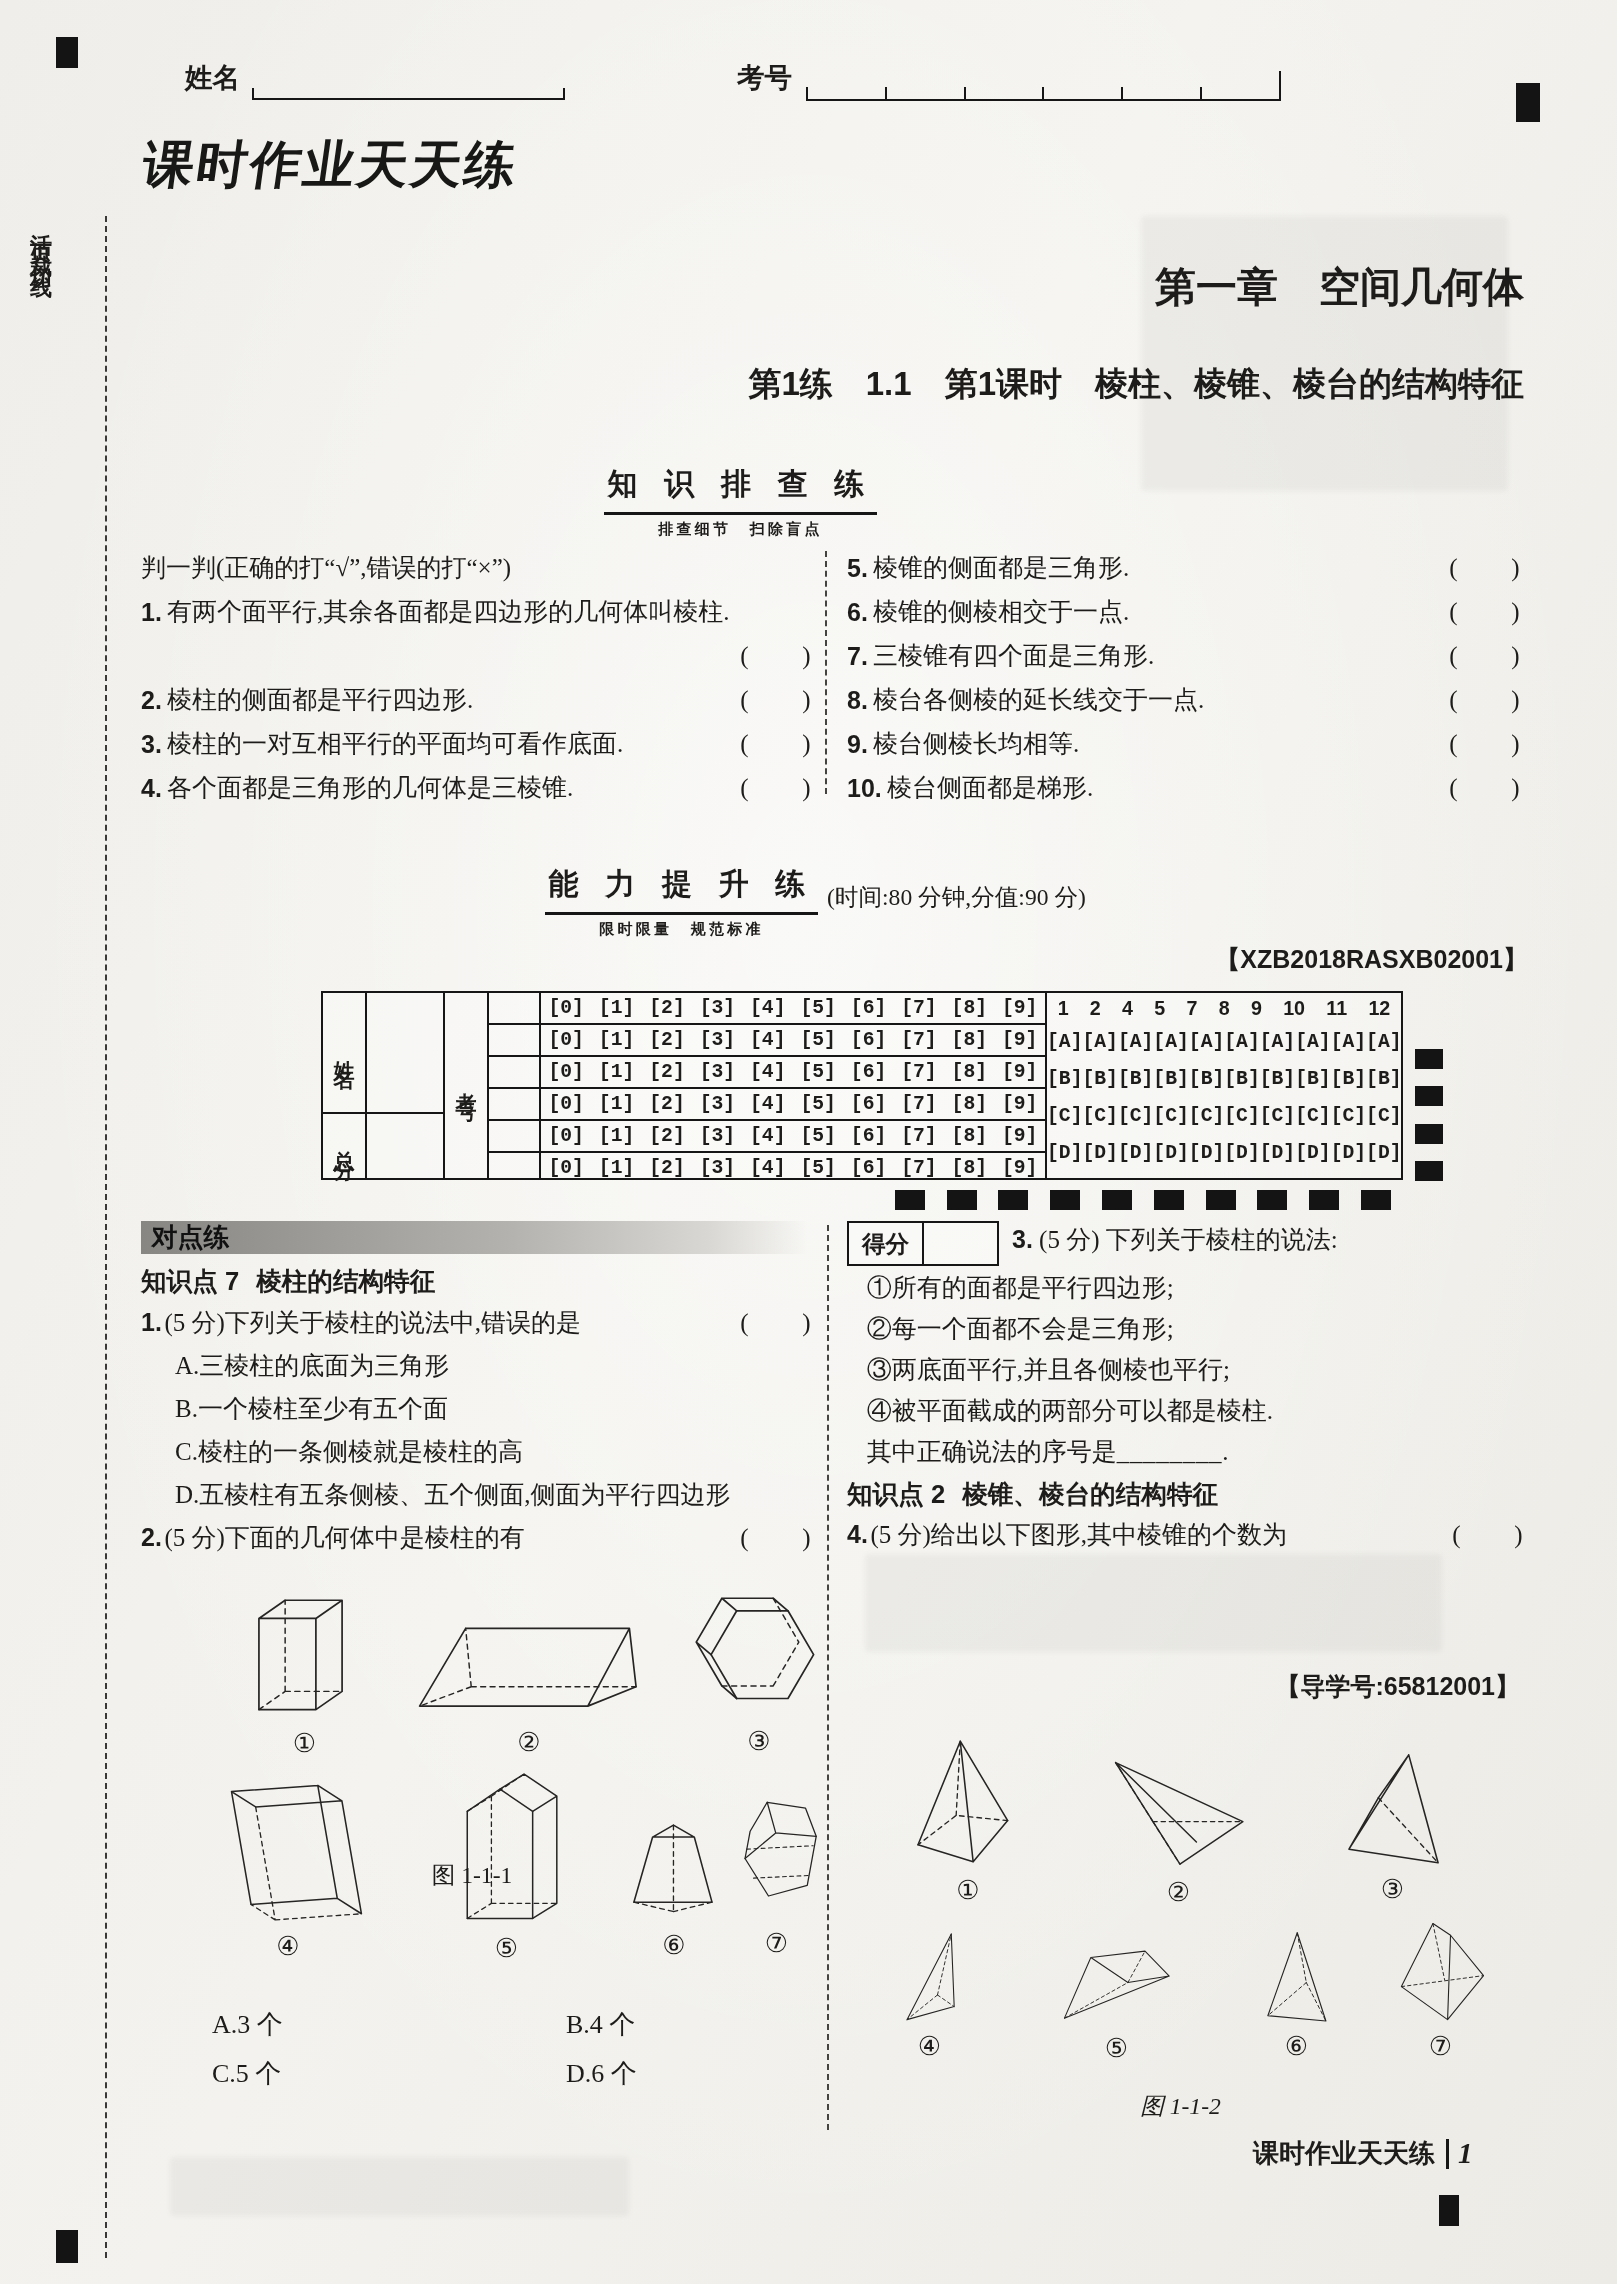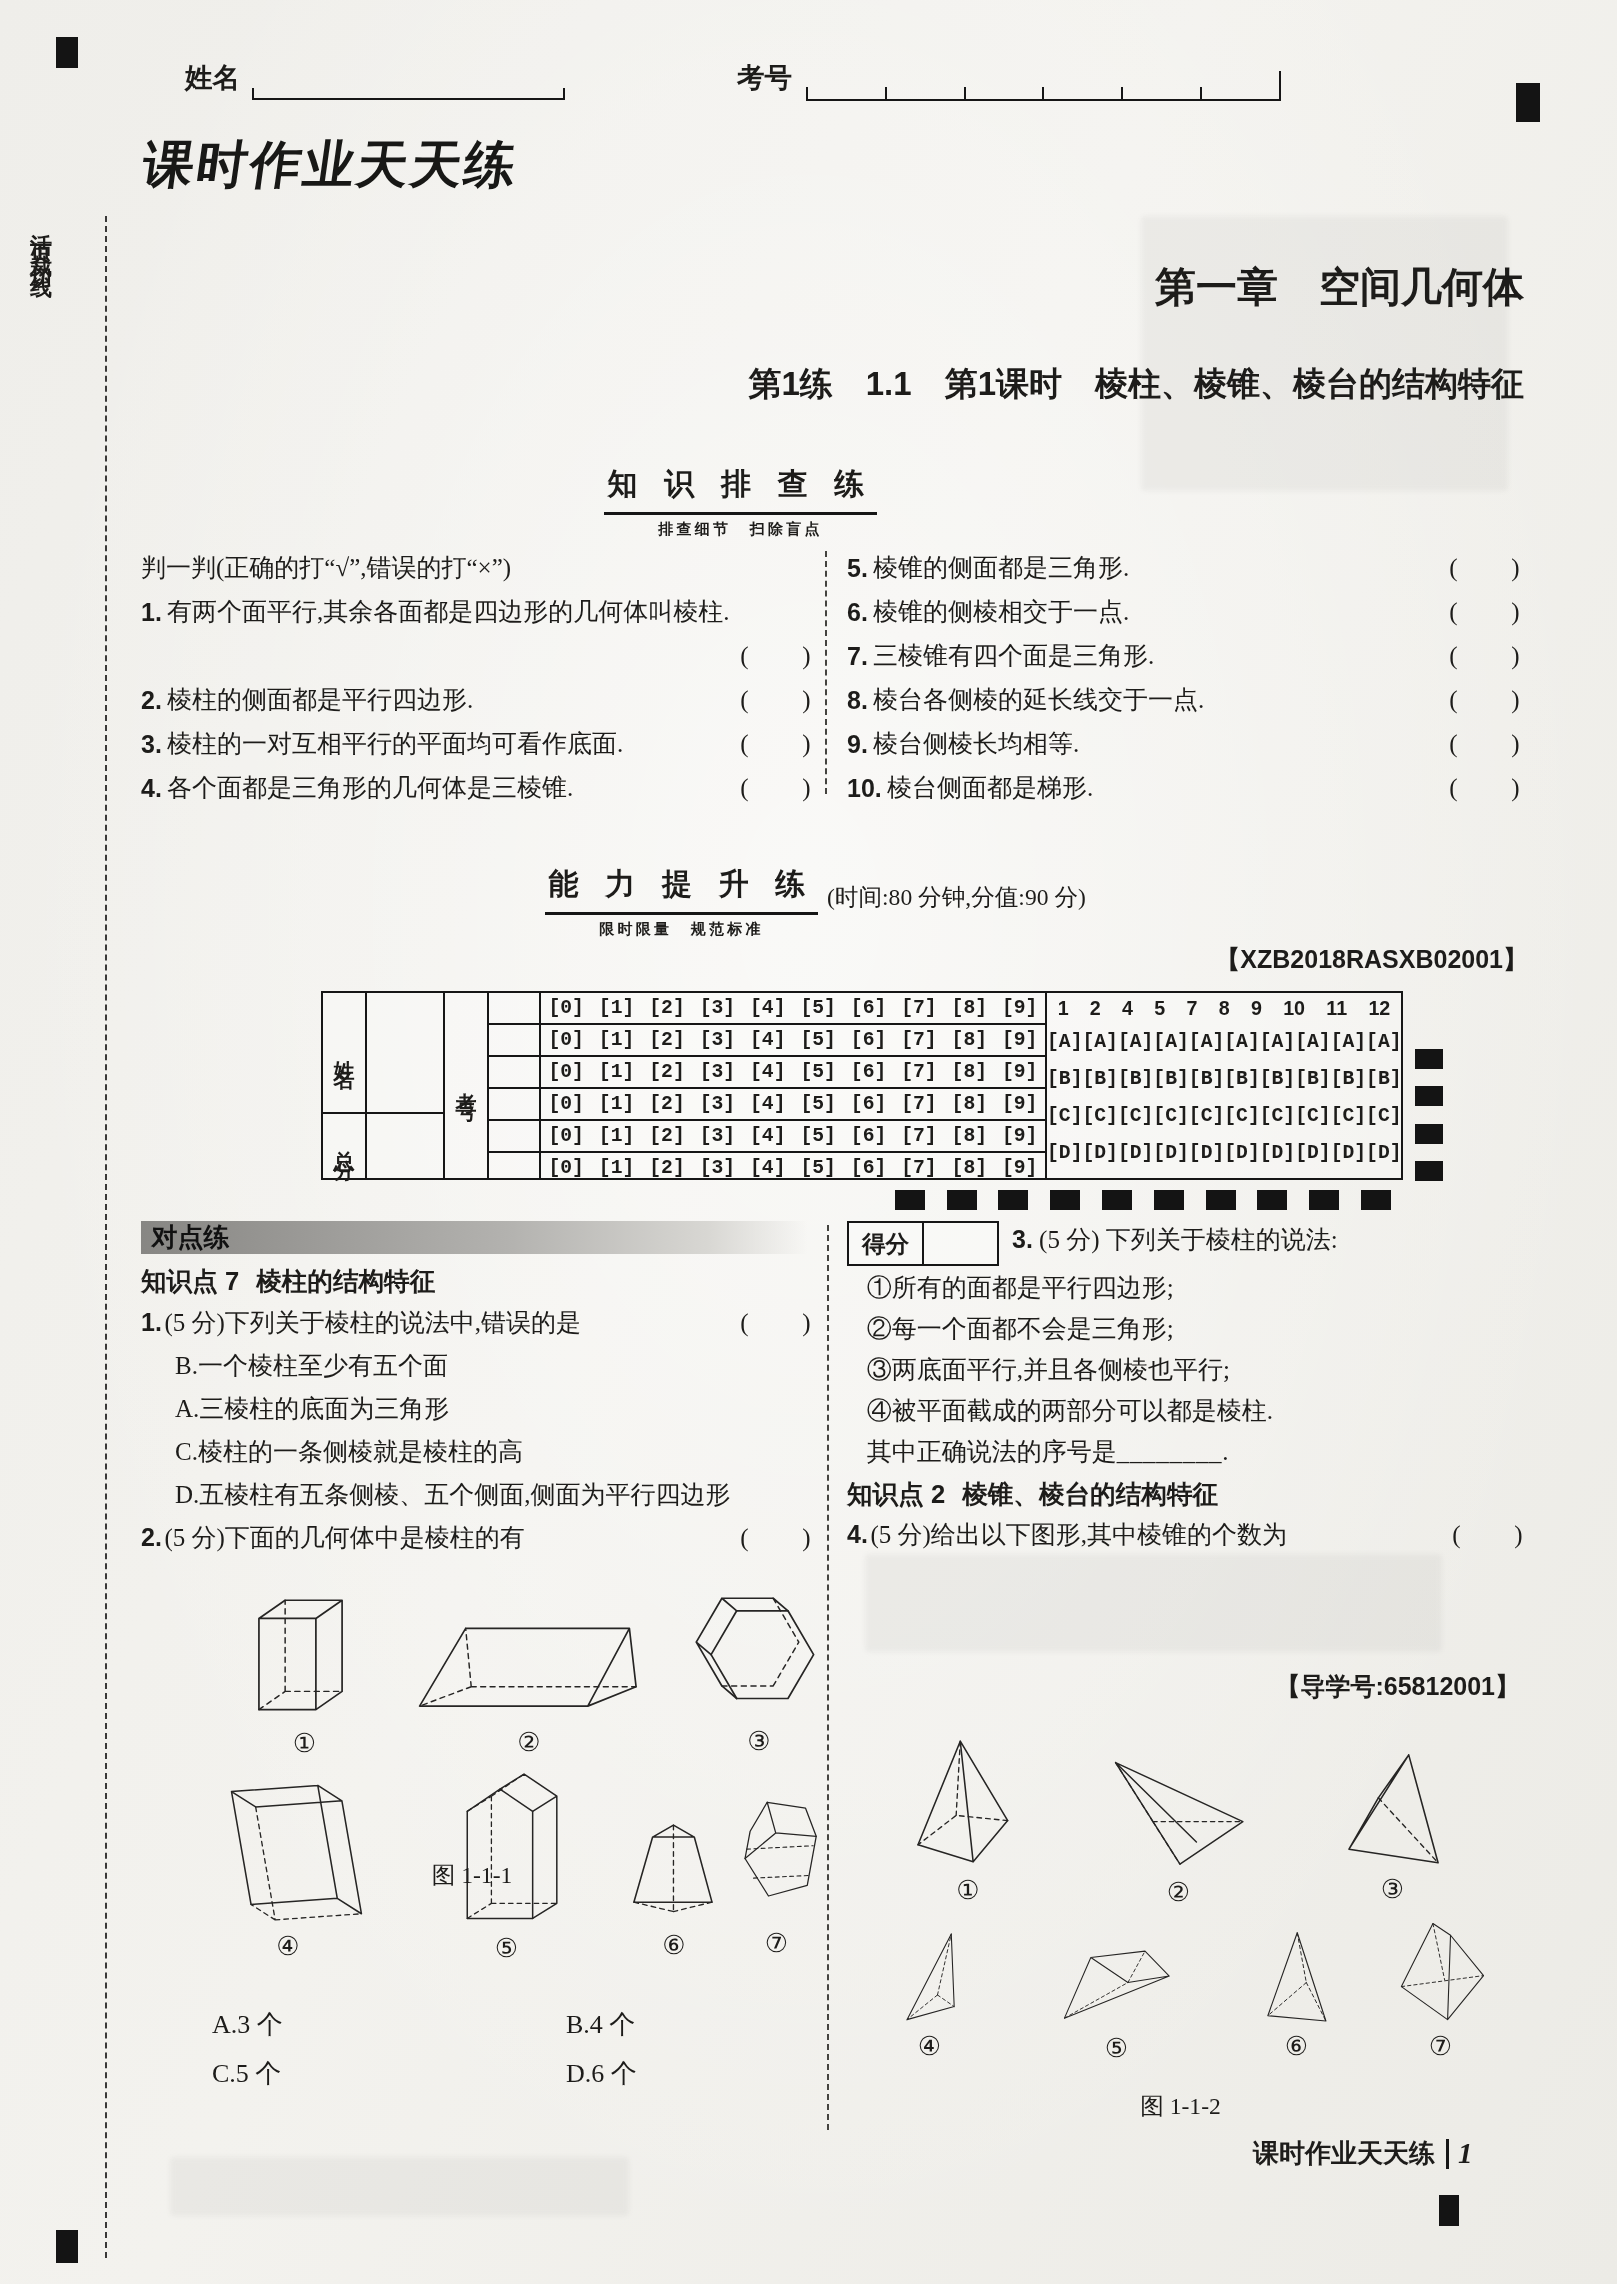--- a/index.html
+++ b/index.html
@@ -383,22 +383,22 @@
     <div class="kp">
       <span>知识点 7</span><span class="kpt">棱柱的结构特征</span>
     </div>
     <div class="qrow">
       <span class="qnum">1.</span>
       <span>(5 分)</span>
       <span>下列关于棱柱的说法中,错误的是</span>
       <span class="brk">(　　)</span>
     </div>
     <div id="q1-opts">
+        <div class="opt-row">A.三棱柱的底面为三角形</div>
         <div class="opt-row">B.一个棱柱至少有五个面</div>
-        <div class="opt-row">A.三棱柱的底面为三角形</div>
         <div class="opt-row">C.棱柱的一条侧棱就是棱柱的高</div>
         <div class="opt-row">D.五棱柱有五条侧棱、五个侧面,侧面为平行四边形</div>
       </div>
     <div class="qrow">
       <span class="qnum">2.</span>
       <span>(5 分)</span>
       <span>下面的几何体中是棱柱的有</span>
       <span class="brk">(　　)</span>
     </div>
   </div>
@@ -539,21 +539,21 @@
     </svg>
     <span class="flabel">⑥</span>
   </div>
   <div class="fig" style="left:1365px;top:1914px;width:151px;">
     <svg width="134" height="110" viewBox="0 0 260 300">
       <path d="M108,26 L156,58 M108,26 L22,198 L148,288 L246,168 L156,58 M156,58 L148,288"></path>
       <path class="d" d="M22,198 L246,168 M108,26 L140,180"></path>
     </svg>
     <span class="flabel">⑦</span>
   </div>
-  <div class="caption" style="left:1082px;top:2090px;width:197px;">图 1-1-2</div>
+  <div class="caption" style="left:1082px;top:2090px;width:197px;font-style:italic;">图 1-1-2</div>
 
   <div class="footer" style="left:1253px;top:2136px;">
     <b>课时作业天天练</b>
     <div class="bar"></div>
     <span class="pg">1</span>
   </div>
 
 </div>
 
 

